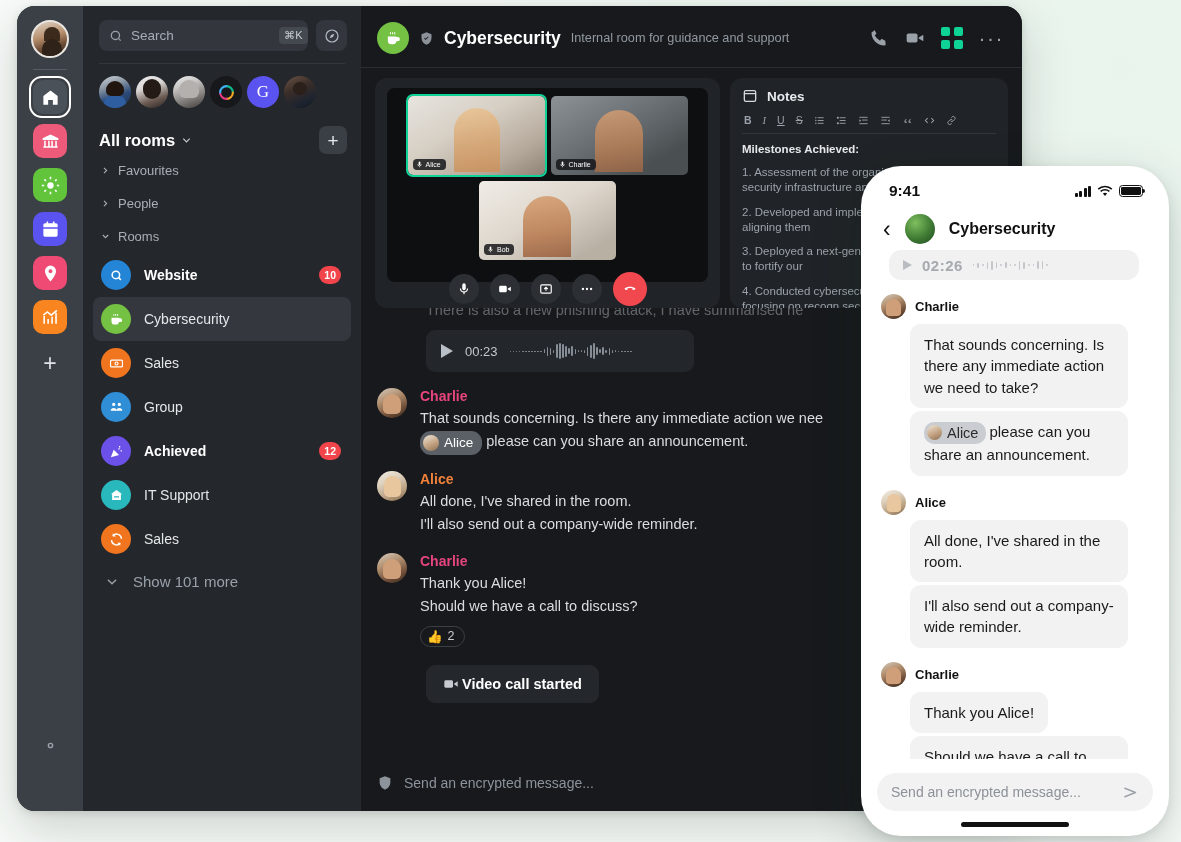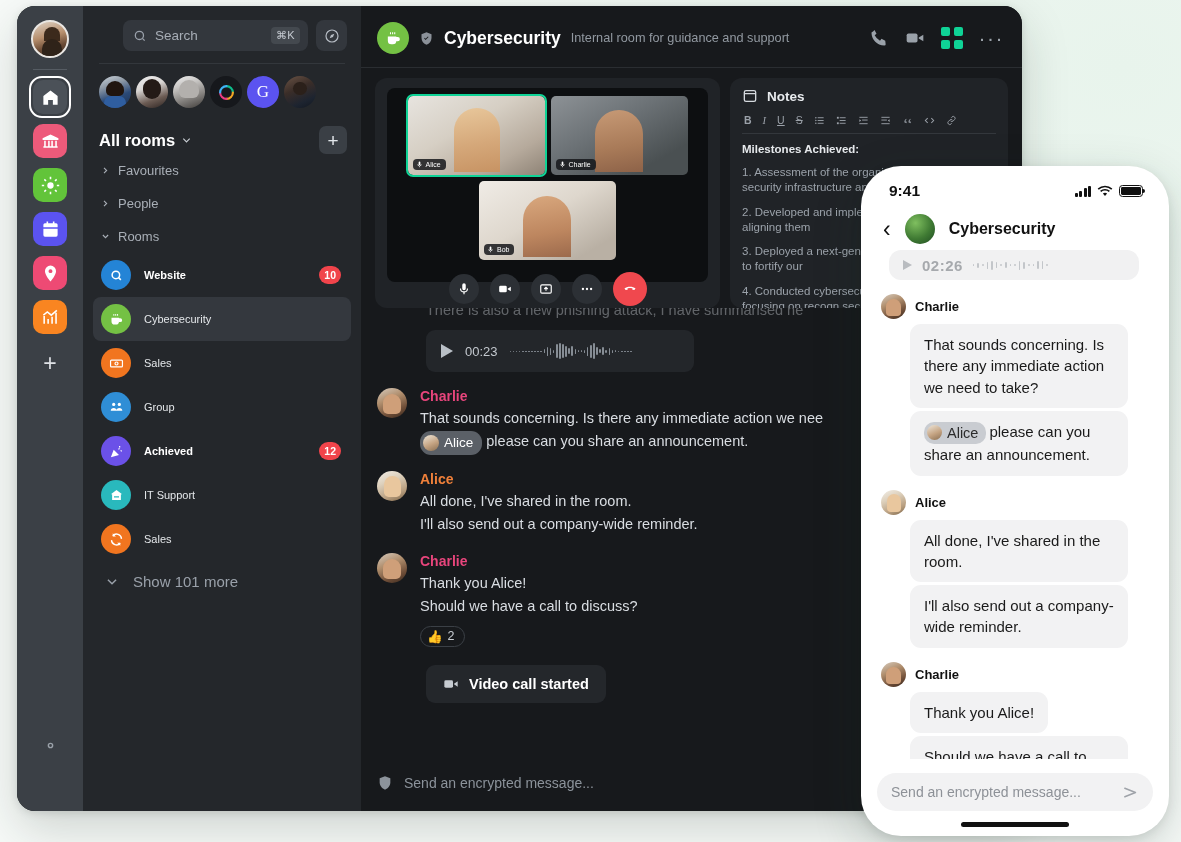--- a/index.html
+++ b/index.html
@@ -68,21 +68,21 @@
   .rail-gear svg { width: 17px; height: 17px; }
 
   
   .sidebar {
     width: 278px; background: #24272b; flex: none;
     display: flex; flex-direction: column; padding: 0 10px;
   }
   .search-row { display: flex; gap: 8px; padding: 14px 4px 0 6px; align-items: center; }
   .search-box {
     flex: 1; height: 31px; background: #33373d; border-radius: 8px;
-    display: flex; align-items: center; padding: 0 8px 0 10px; gap: 8px; cursor: text; margin-left: 24px;
+    display: flex; align-items: center; padding: 0 0 0 10px; gap: 8px; cursor: text;
   }
   .search-box svg { width: 14px; height: 14px; color: #9aa1ab; flex:none; }
   .search-ph { flex: 1; color: #a7adb6; font-size: 13.5px; }
   .kbd {
     background: #44494f; color: #c5cad1; font-size: 11px; padding: 2px 5px;
     border-radius: 4px; letter-spacing: .3px;
   }
   .explore-btn {
     width: 31px; height: 31px; background: #33373d; border-radius: 8px;
     display: flex; align-items: center; justify-content: center; cursor: pointer; flex:none;
@@ -128,21 +128,21 @@
   .room {
     display: flex; align-items: center; gap: 13px; padding: 7px 10px 7px 8px;
     border-radius: 8px; cursor: pointer;
   }
   .room.sel { background: #34383e; }
   .room-ic {
     width: 30px; height: 30px; border-radius: 50%; flex: none;
     display: flex; align-items: center; justify-content: center; color: #fff;
   }
   .room-ic svg { width: 15px; height: 15px; }
-  .room-name { flex: 1; color: #e4e7ea; font-size: 11px; }
+  .room-name { flex: 1; color: #e4e7ea; font-size: 14px; }
   .room-name.unread { font-weight: bold; color: #fff; }
   .badge {
     background: #f1444b; color: #fff; font-size: 10.5px; font-weight: bold;
     border-radius: 9px; min-width: 20px; height: 18px; padding: 0 5px;
     display: flex; align-items: center; justify-content: center;
   }
   .show-more {
     display: flex; align-items: center; gap: 14px; padding: 12px 6px 0 12px;
     color: #9aa1aa; font-size: 15px; cursor: pointer;
   }
@@ -240,21 +240,21 @@
     vertical-align: middle;
   }
   .pill .pav { width: 16px; height: 16px; border-radius: 50%;
     background: linear-gradient(155deg,#efe7da,#c5a483 55%,#8a6f52); flex:none; }
   .react {
     display: inline-flex; align-items: center; gap: 5px; margin-top: 7px;
     border: 1px solid #3b4046; border-radius: 11px; padding: 2px 9px 2px 6px;
     color: #c8cdd3; font-size: 12.5px; cursor: pointer;
   }
   .callpill {
-    display: inline-flex; align-items: center; gap: 10px; background: #24272b;
+    display: inline-flex; align-items: center; gap: 3px; background: #24272b;
     border-radius: 9px; padding: 11px 17px; margin: 18px 0 0 49px;
     color: #fff; font-size: 14.5px; font-weight: bold; cursor: pointer;
   }
   .callpill svg { width: 16px; height: 16px; color: #c6cbd1; }
   .composer {
     display: flex; align-items: center; gap: 11px; padding: 0 18px 0 16px; height: 56px;
     color: #8c939b; font-size: 14px; cursor: text;
   }
   .composer svg { width: 16px; height: 16px; color: #8c939b; }
 

